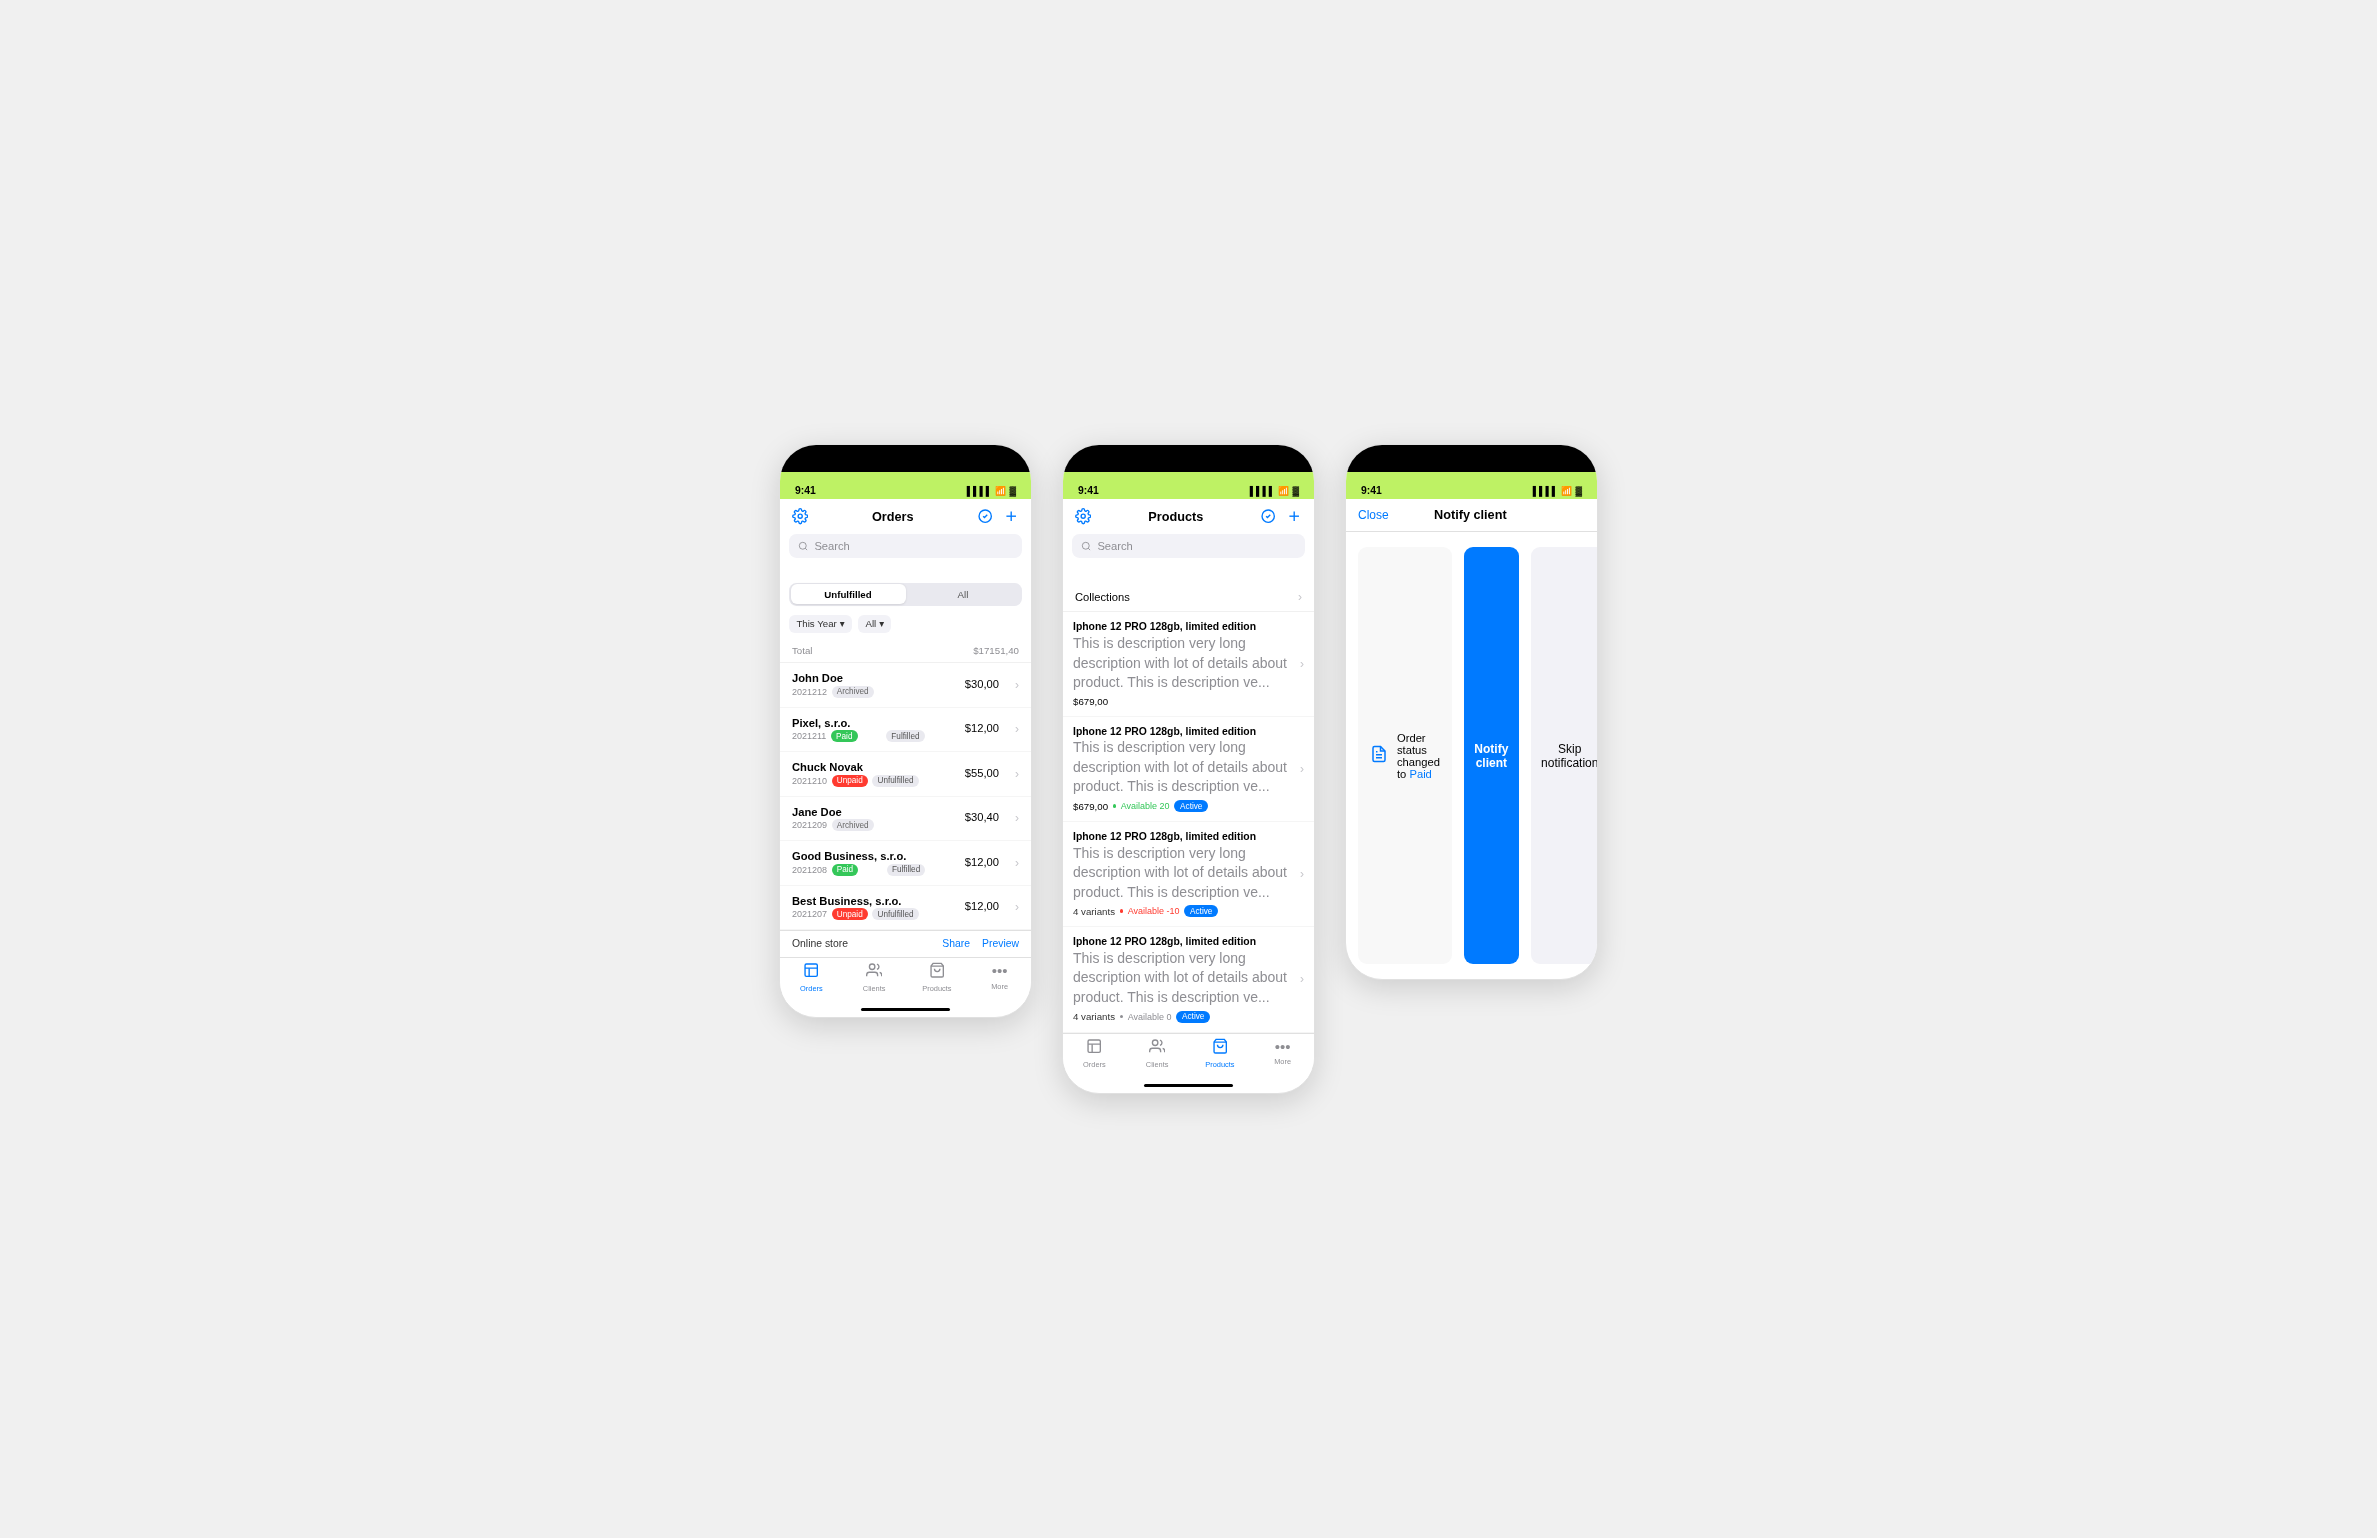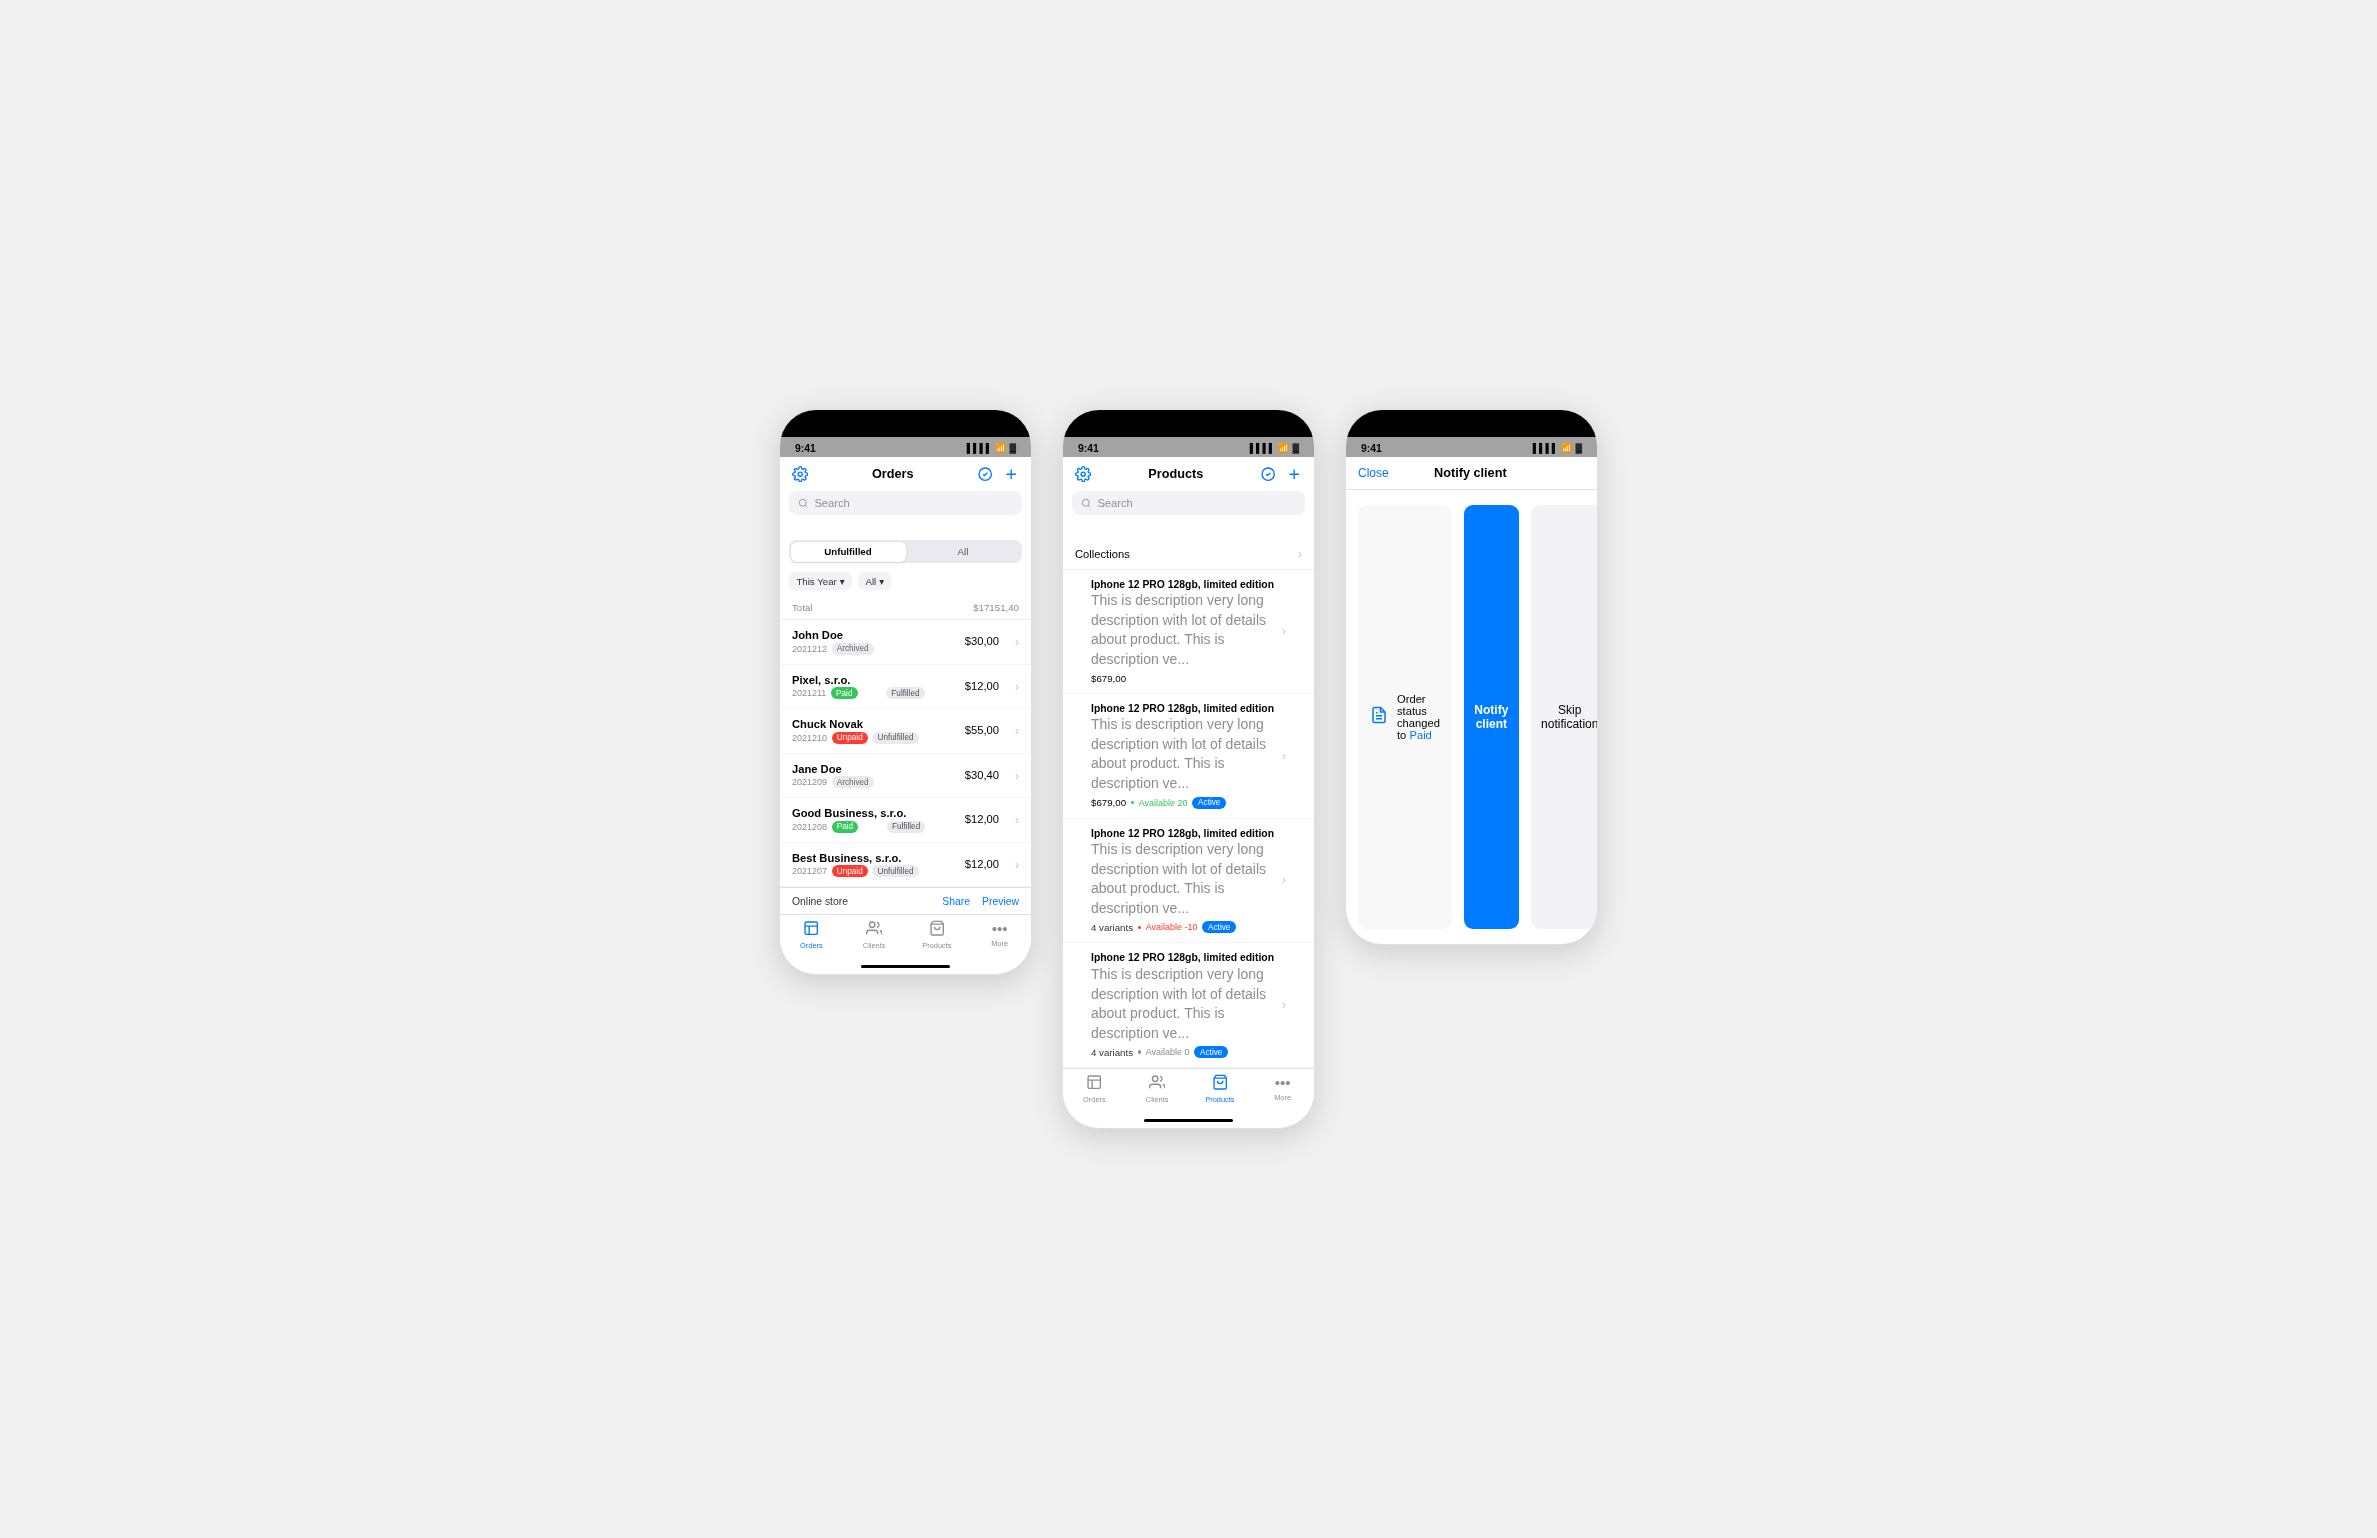--- a/index.html
+++ b/index.html
@@ -36,22 +36,22 @@
       border-radius: 0 0 15px 15px;
       position: absolute;
       top: 0;
       left: 50%;
       transform: translateX(-50%);
     }
     .status-bar {
       display: flex;
       align-items: center;
       justify-content: space-between;
-      padding: 6px 15px 3px;
-      background: #a3a3a3;
+      padding: 13px 15px 3px;
+      background: #bef264;
     }
     .status-time {
       font-size: 10.4px;
       font-weight: 600;
       color: #000;
     }
     .status-icons {
       display: flex;
       align-items: center;
       gap: 3px;
@@ -248,21 +248,21 @@
     }
     .collections-label {
       font-size: 11.2px;
       color: #000;
       font-weight: 400;
     }
     .product-item {
       display: flex;
       align-items: center;
       justify-content: space-between;
-      padding: 9px 28px;
+      padding: 9px 10px;
       border-bottom: 0.7px solid #f5f5f5;
       cursor: pointer;
     }
     .product-left { flex: 1; padding-right: 6px; }
     .product-name {
       font-size: 10.4px;
       font-weight: 600;
       color: #000;
     }
     .product-desc {

